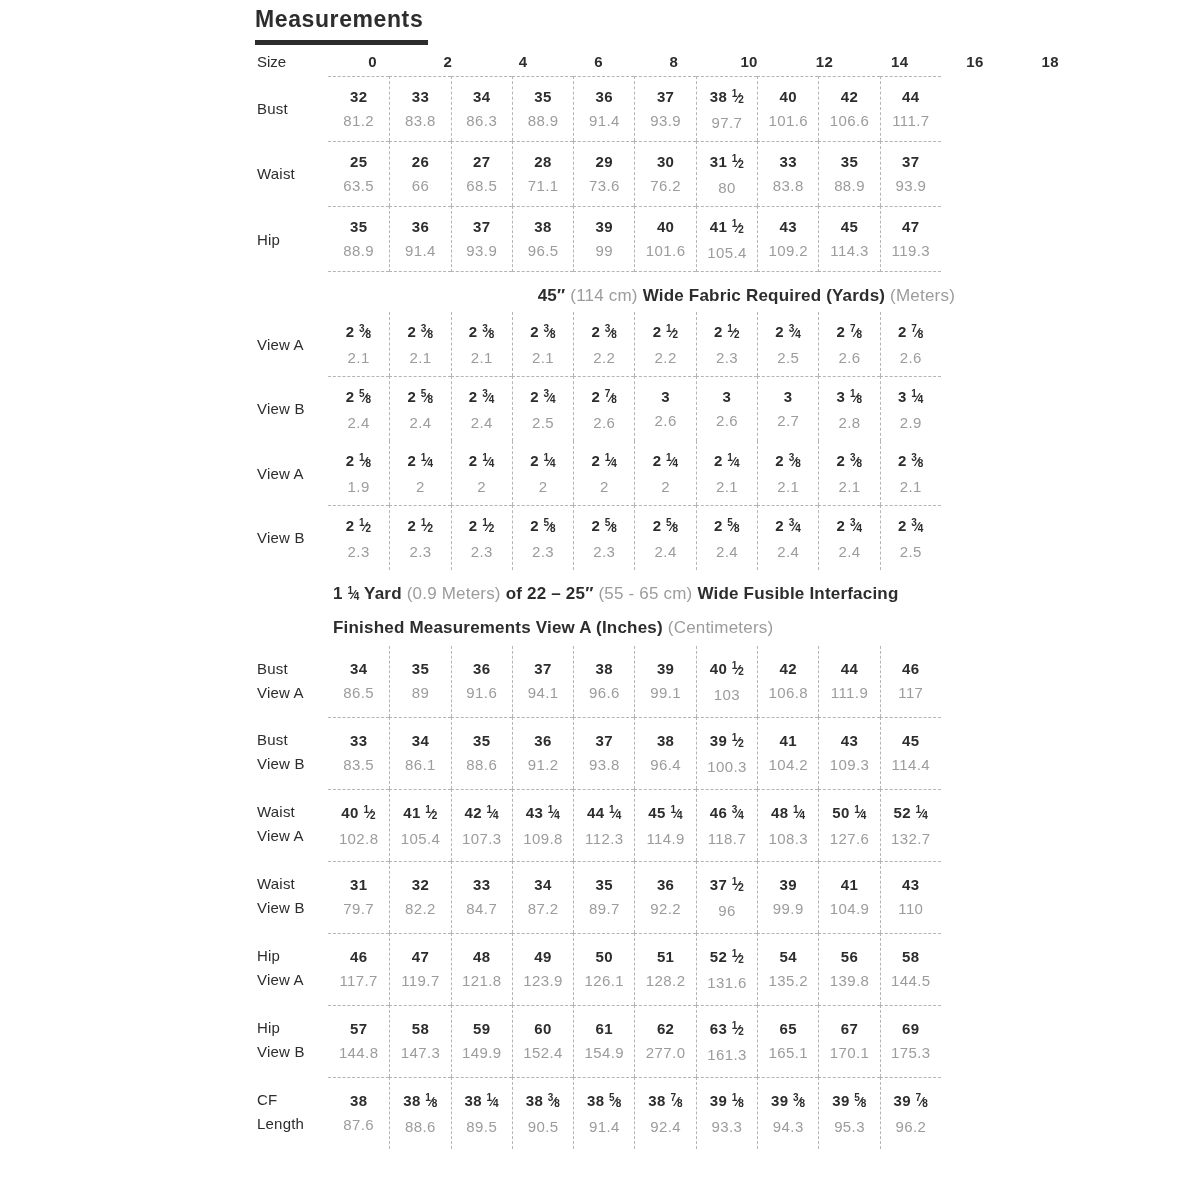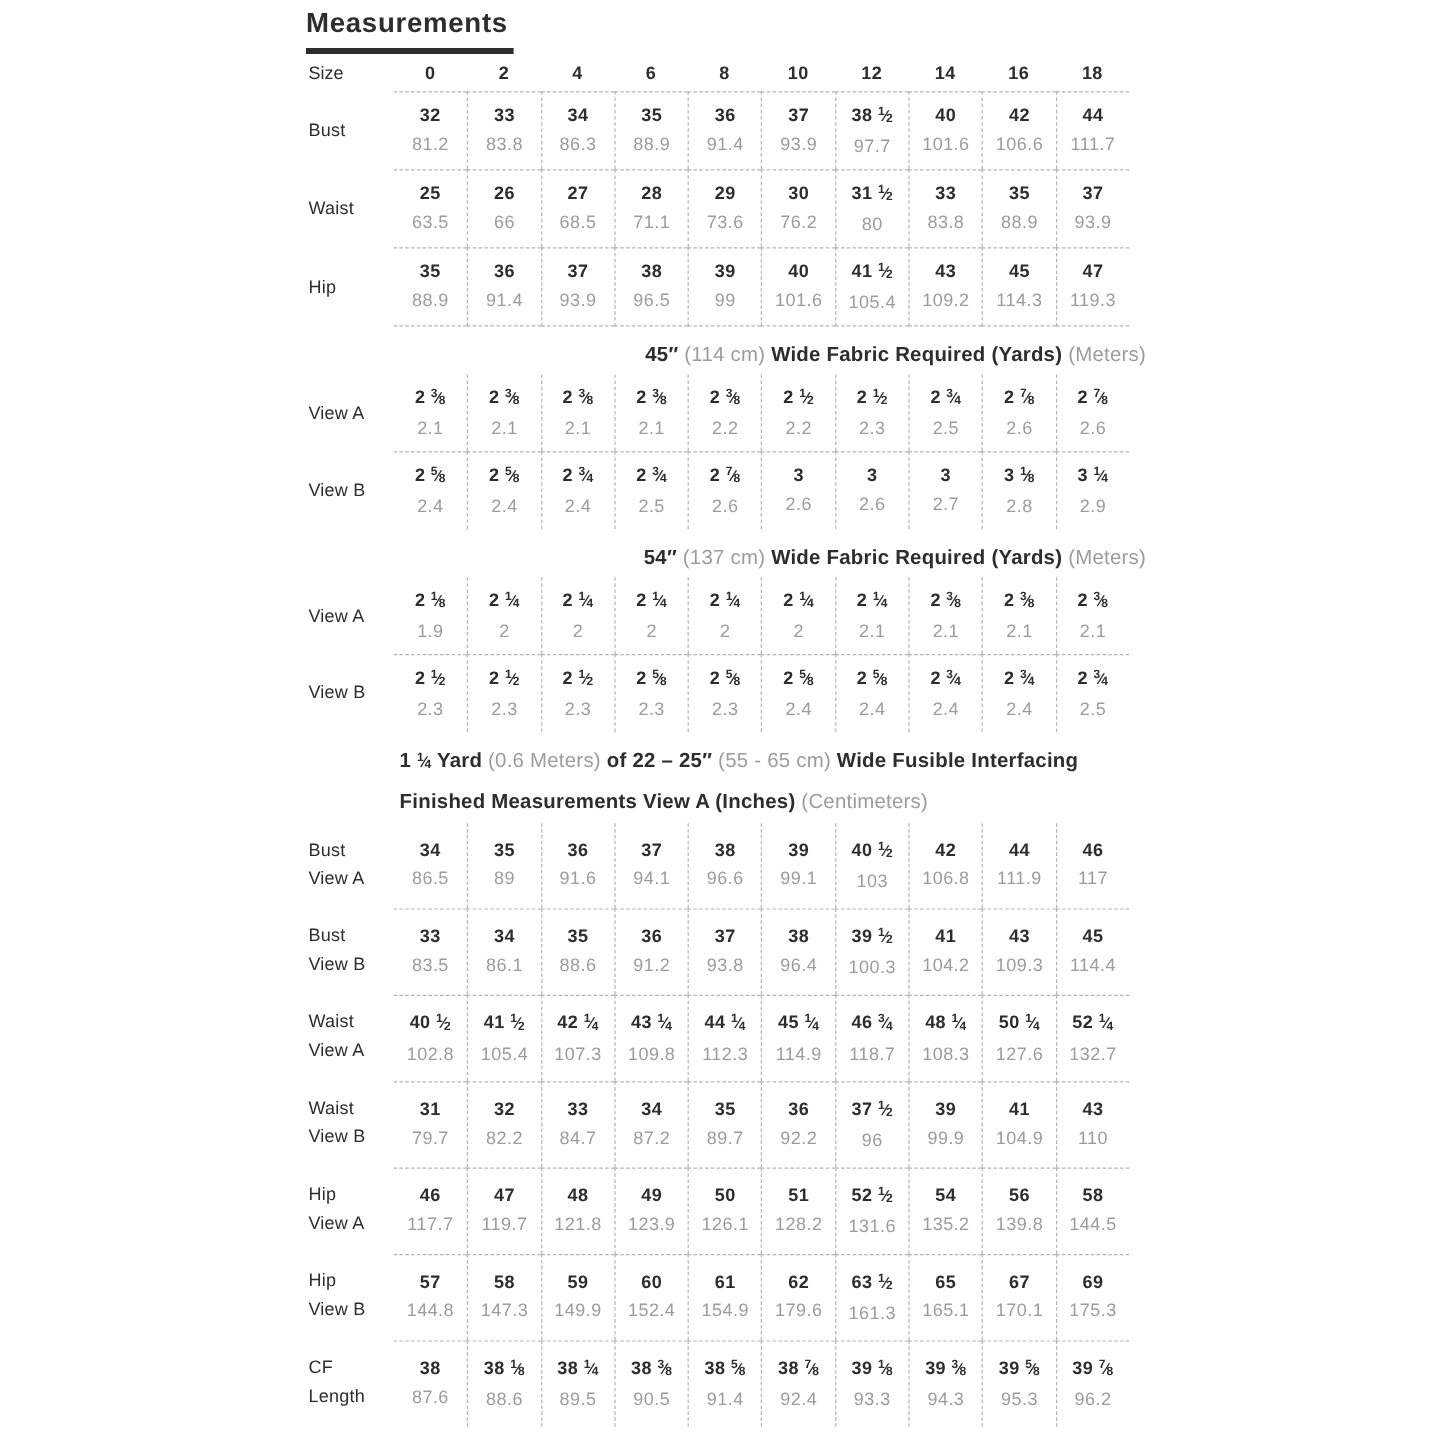--- a/index.html
+++ b/index.html
@@ -9,21 +9,21 @@
   h1{margin:0;font-size:23px;font-weight:600;letter-spacing:0.6px;color:var(--dark);}
   .rulebar{width:173px;height:5px;background:var(--dark);margin-top:7px;}
   .shead{margin:0 0 0 78px;font-size:17px;font-weight:700;letter-spacing:0.2px;color:var(--dark);}
   .shead .mut{color:var(--muted);font-weight:400;}
   .shead .drk{color:var(--dark);}
   .mt-body{margin-top:15px;}
   .mt-sec{margin-top:14px;}
   .mb-tbl{margin-bottom:6px;text-align:right;}
   .mb-fin{margin-bottom:8px;}
   .grid-row{display:grid;grid-template-columns:73px repeat(10,61.3px);}
-  .sizerow{margin-top:8px;margin-bottom:6px;}
+  .sizerow{margin-top:8px;margin-bottom:6px;gap:14px;}
   .sizerow .szlab{font-size:15px;color:var(--dark);padding-left:2px;align-self:center;}
   .sizerow .szval{font-size:15px;font-weight:600;color:var(--dark);text-align:center;letter-spacing:0.4px;}
   .cell{text-align:center;padding:9px 0 8px;}
   .tall .cell{padding:12px 0 12px;}
   .bl{border-left:1px dashed var(--rule);}
   .bt{border-top:1px dashed var(--rule);}
   .bb{border-bottom:1px dashed var(--rule);}
   .in{font-size:15px;font-weight:600;color:var(--dark);line-height:21px;margin-bottom:3px;letter-spacing:0.4px;}
   .cmv{font-size:15px;font-weight:400;color:var(--muted);line-height:21px;letter-spacing:0.4px;}
   .lab{font-size:15px;color:var(--dark);padding-left:2px;display:flex;flex-direction:column;letter-spacing:0.2px;}
@@ -290,21 +290,20 @@
             </div>
             <div class="cell bl bt">
               <div class="in">3 <span class="fr"><sup>1</sup><span class="sl">⁄</span><sub>4</sub></span></div>
               <div class="cmv">2.9</div>
             </div>
           </div>
         </div>
     </section>
 
     <section>
-      <h2 class="shead mt-sec mb-tbl"><span class="drk">54″ </span><span class="mut">(137 cm) </span><span class="drk">Wide Fabric Required (Yards) </span><span class="mut">(Meters)</span></h2>
       <div class="mtable">
           <div class="grid-row">
             <div class="lab one">
               <span>View A</span>
             </div>
             <div class="cell">
               <div class="in">2 <span class="fr"><sup>1</sup><span class="sl">⁄</span><sub>8</sub></span></div>
               <div class="cmv">1.9</div>
             </div>
             <div class="cell bl">
@@ -385,21 +384,21 @@
               <div class="cmv">2.4</div>
             </div>
             <div class="cell bl bt">
               <div class="in">2 <span class="fr"><sup>3</sup><span class="sl">⁄</span><sub>4</sub></span></div>
               <div class="cmv">2.5</div>
             </div>
           </div>
         </div>
     </section>
 
-    <h2 class="shead mt-sec"><span class="drk">1 <span class="fr"><sup>1</sup><span class="sl">⁄</span><sub>4</sub></span> Yard </span><span class="mut">(0.6 Meters) </span><span class="drk">of 22 – 25″ </span><span class="mut">(55 - 65 cm) </span><span class="drk">Wide Fusible Interfacing</span></h2>
+    <h2 class="shead mt-sec"><span class="drk">1 <span class="fr"><sup>1</sup><span class="sl">⁄</span><sub>4</sub></span> Yard </span><span class="mut">(0.9 Meters) </span><span class="drk">of 22 – 25″ </span><span class="mut">(55 - 65 cm) </span><span class="drk">Wide Fusible Interfacing</span></h2>
 
     <section>
       <h2 class="shead mt-sec mb-fin"><span class="drk">Finished Measurements View A (Inches) </span><span class="mut">(Centimeters)</span></h2>
       <div class="mtable tall">
           <div class="grid-row">
             <div class="lab two">
               <span>Bust</span>
               <span>View A</span>
             </div>
             <div class="cell">
@@ -647,21 +646,21 @@
             <div class="cell bl bt">
               <div class="in">60</div>
               <div class="cmv">152.4</div>
             </div>
             <div class="cell bl bt">
               <div class="in">61</div>
               <div class="cmv">154.9</div>
             </div>
             <div class="cell bl bt">
               <div class="in">62</div>
-              <div class="cmv">179.6</div>
+              <div class="cmv">277.0</div>
             </div>
             <div class="cell bl bt">
               <div class="in">63 <span class="fr"><sup>1</sup><span class="sl">⁄</span><sub>2</sub></span></div>
               <div class="cmv">161.3</div>
             </div>
             <div class="cell bl bt">
               <div class="in">65</div>
               <div class="cmv">165.1</div>
             </div>
             <div class="cell bl bt">

